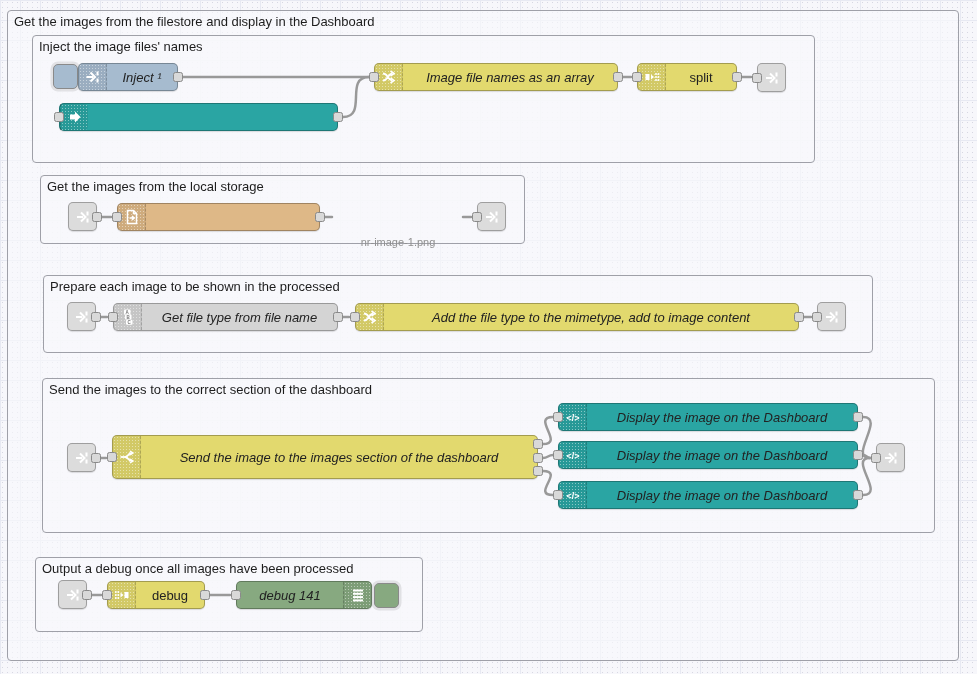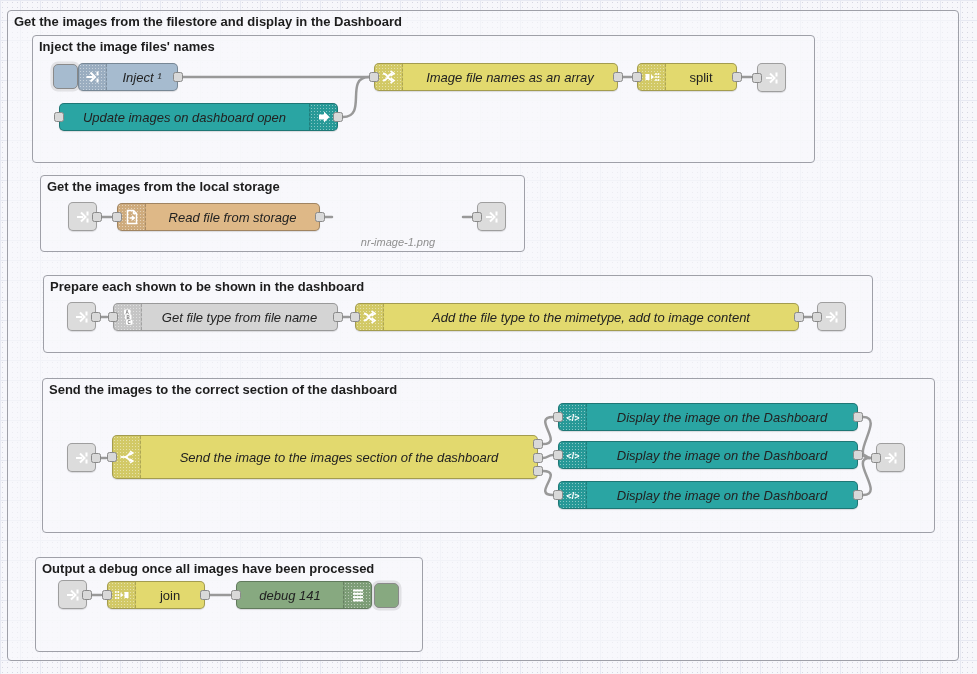--- a/index.html
+++ b/index.html
@@ -19,21 +19,20 @@
       linear-gradient(to bottom,#e7e9f2 1px, transparent 1px);
     background-size:5px 5px,20px 20px,20px 20px;
   }
   .group{
     position:absolute;border:1.5px solid var(--groupborder);border-radius:4px;
     background:rgba(248,249,252,0.62); z-index:1;
   }
   .group .gtitle{
     position:absolute;left:6px;top:3px;font-size:13px;color:#1d1d1d;
     white-space:nowrap;
-    font-weight:bold;
   }
   #wires{position:absolute;left:0;top:0;z-index:2}
   .wire{stroke:var(--wire);stroke-width:2.5;fill:none;stroke-linecap:round}
   .node{
     position:absolute;height:28px;border-radius:5px;z-index:3;
     border:1px solid rgba(0,0,0,0.28);
     display:flex;align-items:stretch;
     box-shadow:0 1px 1px rgba(0,0,0,0.12);
   }
   .node .label{
@@ -62,45 +61,45 @@
     border:1px solid #8a8a8a;border-radius:2.5px;top:50%;margin-top:-5px;z-index:4;
   }
   .port.in{left:-6px}
   .port.out{right:-6px}
   .port.fixed{top:auto;margin-top:0}
   .sqbtn{
     position:absolute;width:25px;height:25px;border-radius:5px;z-index:3;
     border:1px solid #8a8a8a; box-shadow:0 0 0 2.5px rgba(130,130,130,0.18);
   }
   .status{
-    position:absolute;font-size:11px;color:#8f8f8f;z-index:3;text-align:center;font-style:italic;
+    position:absolute;font-size:11px;color:#8f8f8f;z-index:3;text-align:center;
   }
   svg.ni{display:block}
 </style>
 </head>
 <body>
 
 <div id="canvas">
 
   <div class="group" style="left:7px;top:10px;width:952px;height:651px">
     <div class="gtitle">Get the images from the filestore and display in the Dashboard</div>
   </div>
   <div class="group" style="left:32px;top:35px;width:783px;height:128px">
     <div class="gtitle">Inject the image files' names</div>
   </div>
-  <div class="group" style="left:40px;top:175px;width:485px;height:77px">
+  <div class="group" style="left:40px;top:175px;width:485px;height:69px">
     <div class="gtitle">Get the images from the local storage</div>
   </div>
   <div class="group" style="left:43px;top:275px;width:830px;height:78px">
-    <div class="gtitle">Prepare each shown to be shown in the dashboard</div>
+    <div class="gtitle">Prepare each image to be shown in the processed</div>
   </div>
   <div class="group" style="left:42px;top:378px;width:893px;height:155px">
     <div class="gtitle">Send the images to the correct section of the dashboard</div>
   </div>
-  <div class="group" style="left:35px;top:557px;width:388px;height:95px">
+  <div class="group" style="left:35px;top:557px;width:388px;height:75px">
     <div class="gtitle">Output a debug once all images have been processed</div>
   </div>
 
   <svg id="wires" width="977" height="674">
     <path class="wire" d="M183,77 L369,77"></path>
     <path class="wire" d="M343,117 C368,117 344,77 369,77"></path>
     <path class="wire" d="M623,77 L631,77"></path>
     <path class="wire" d="M742,77 L751,77"></path>
     <path class="wire" d="M102,217 L111,217"></path>
     <path class="wire" d="M325,217 L332,217"></path>
@@ -126,21 +125,20 @@
           <path d="M1.5 8h6.5" stroke="#fff" stroke-width="2" fill="none"></path>
           <path d="M5.5 3.5L10 8l-4.5 4.5" stroke="#fff" stroke-width="2" fill="none"></path>
           <path d="M12.5 2.5v4M12.5 9.5v4" stroke="#fff" stroke-width="2" fill="none"></path>
         </svg>
     </span>
     <span class="label">Inject ¹</span>
     <span class="port out"></span>
   </div>
 
   <div class="node n-teal" style="left:59px;top:103px;width:279px">
-    <span class="label">Update images on dashboard open</span>
     <span class="iconbox r">
       <svg class="ni" width="16" height="16" viewBox="0 0 16 16">
           <path d="M3 5.5h5V2.5l5.5 5.5-5.5 5.5v-3H3z" fill="#fff"></path>
         </svg>
     </span>
     <span class="port in"></span>
     <span class="port out"></span>
   </div>
 
   <div class="node n-yellow" style="left:637px;top:63px;width:100px">
@@ -192,21 +190,20 @@
   </div>
 
   <div class="node n-tan" style="left:117px;top:203px;width:203px">
     <span class="iconbox l">
       <svg class="ni" width="16" height="16" viewBox="0 0 16 16">
           <path d="M3.5 1.5h6l3 3v10h-9z" fill="none" stroke="#fff" stroke-width="1.5"></path>
           <path d="M9.5 1.5v3h3" fill="none" stroke="#fff" stroke-width="1.5"></path>
           <path d="M5.5 9h4M8 7l2.2 2-2.2 2" stroke="#fff" stroke-width="1.5" fill="none"></path>
         </svg>
     </span>
-    <span class="label">Read file from storage</span>
     <span class="port in"></span>
     <span class="port out"></span>
   </div>
 
   <div class="status" style="left:318px;top:236px;width:160px">nr-image-1.png</div>
 
   <div class="node n-link" style="left:477px;top:202px">
     <svg class="ni" width="16" height="16" viewBox="0 0 16 16">
         <path d="M2 8h6" stroke="#fff" stroke-width="2" fill="none"></path>
         <path d="M6 3.5L10.5 8 6 12.5" stroke="#fff" stroke-width="2" fill="none"></path>
@@ -340,21 +337,21 @@
           <circle cx="1.8" cy="5" r="1" fill="#fff"></circle>
           <circle cx="4.3" cy="5" r="1" fill="#fff"></circle>
           <circle cx="1.8" cy="8" r="1" fill="#fff"></circle>
           <circle cx="4.3" cy="8" r="1" fill="#fff"></circle>
           <circle cx="1.8" cy="11" r="1" fill="#fff"></circle>
           <circle cx="4.3" cy="11" r="1" fill="#fff"></circle>
           <path d="M6.5 5.5L9.5 8 6.5 10.5z" fill="#fff"></path>
           <rect x="10.5" y="5" width="4" height="6" fill="#fff"></rect>
         </svg>
     </span>
-    <span class="label plain">join</span>
+    <span class="label plain">debug</span>
     <span class="port in"></span>
     <span class="port out"></span>
   </div>
 
   <div class="node n-green" style="left:236px;top:581px;width:136px">
     <span class="label">debug 141</span>
     <span class="iconbox r">
       <svg class="ni" width="16" height="16" viewBox="0 0 16 16">
           <rect x="3" y="2.5" width="10" height="2" fill="#fff"></rect>
           <rect x="3" y="5.8" width="10" height="2" fill="#fff"></rect>

